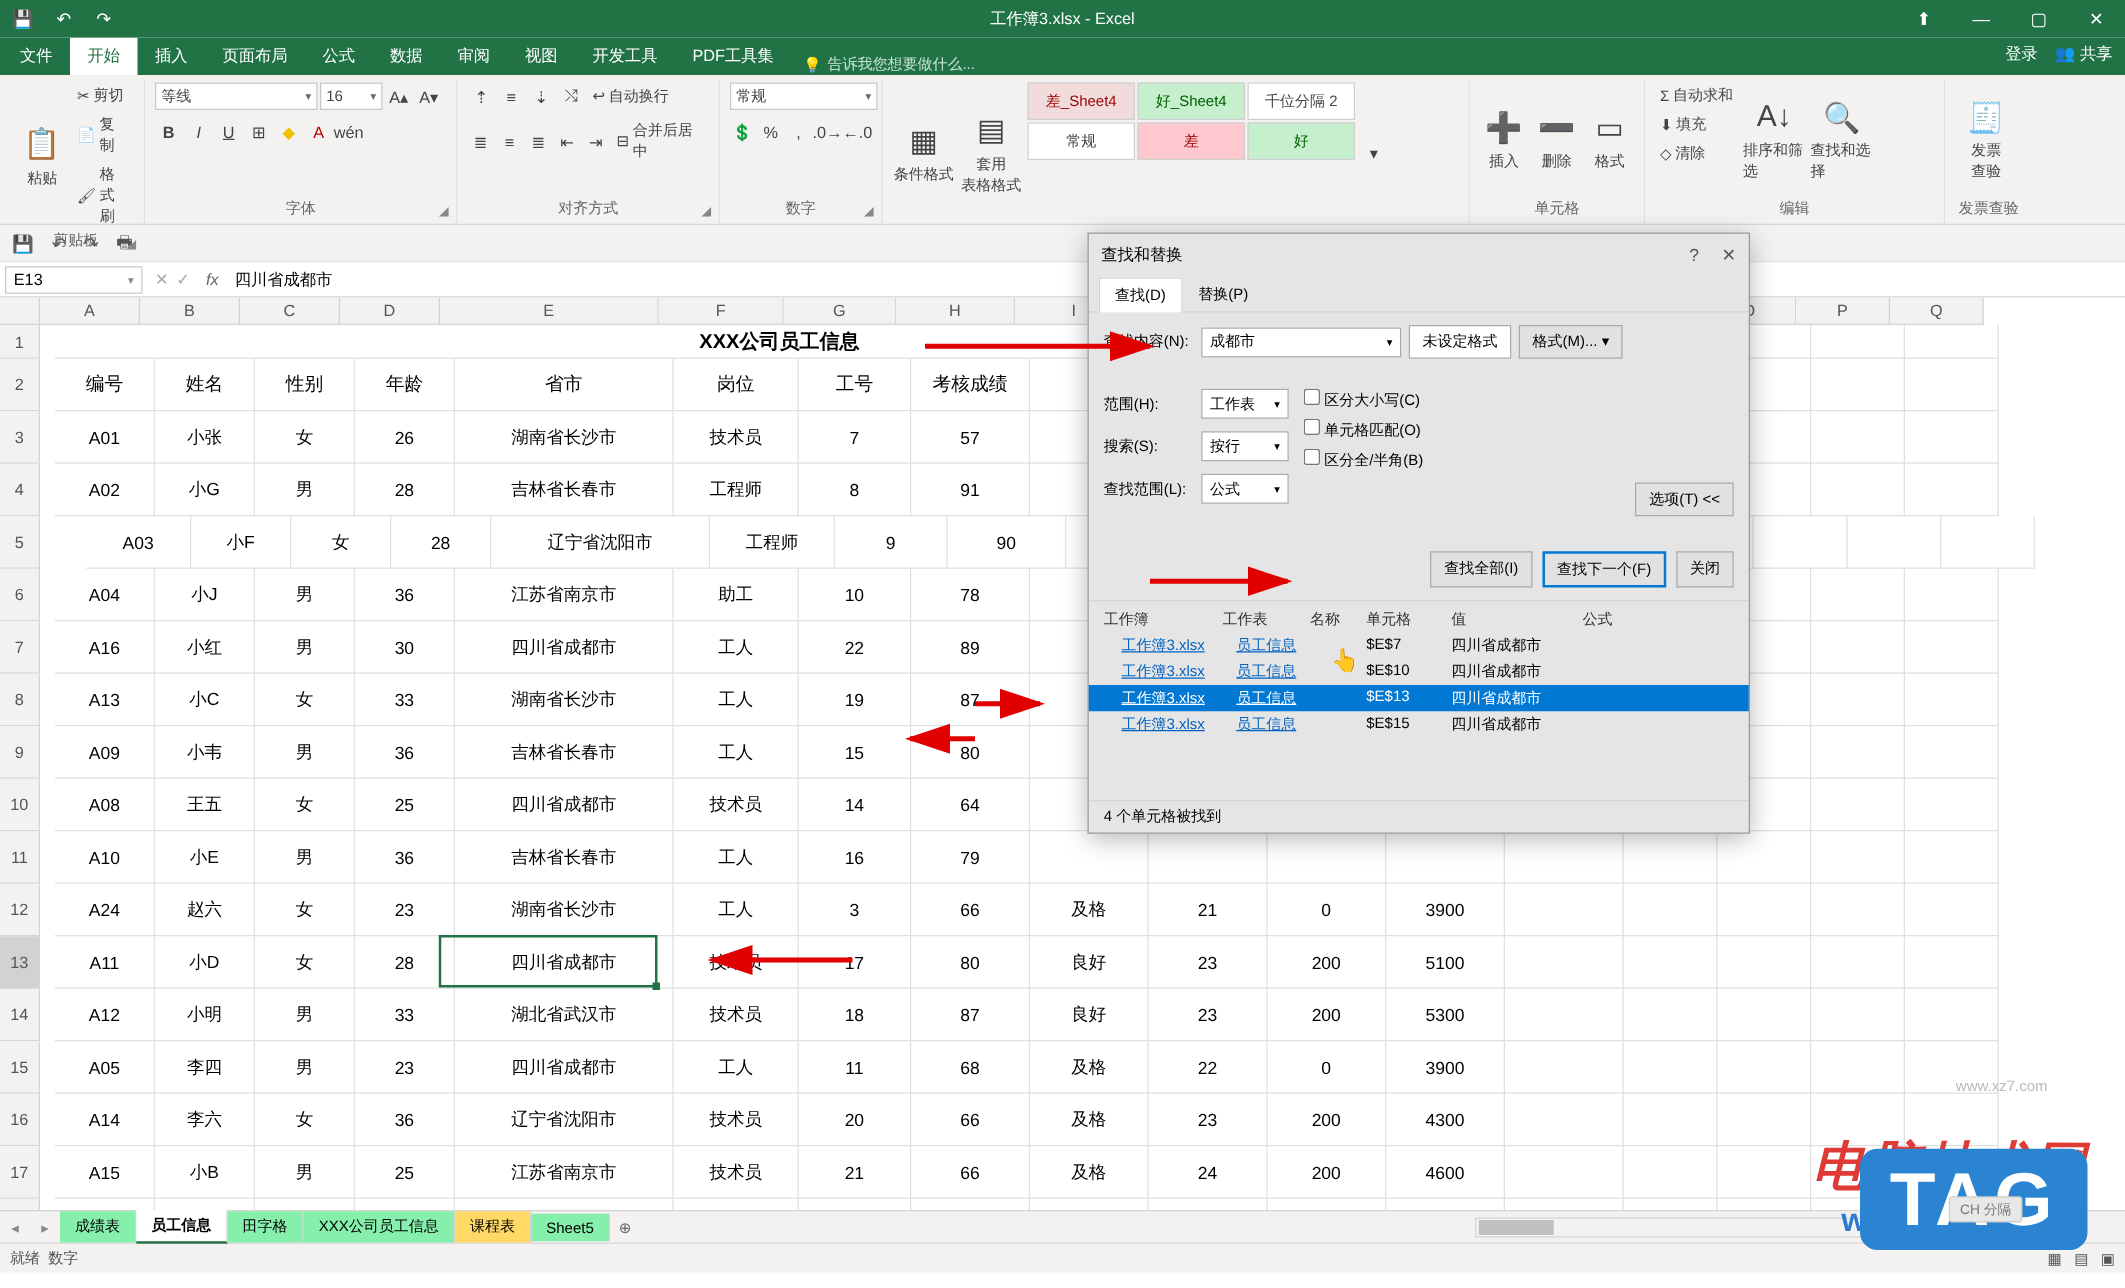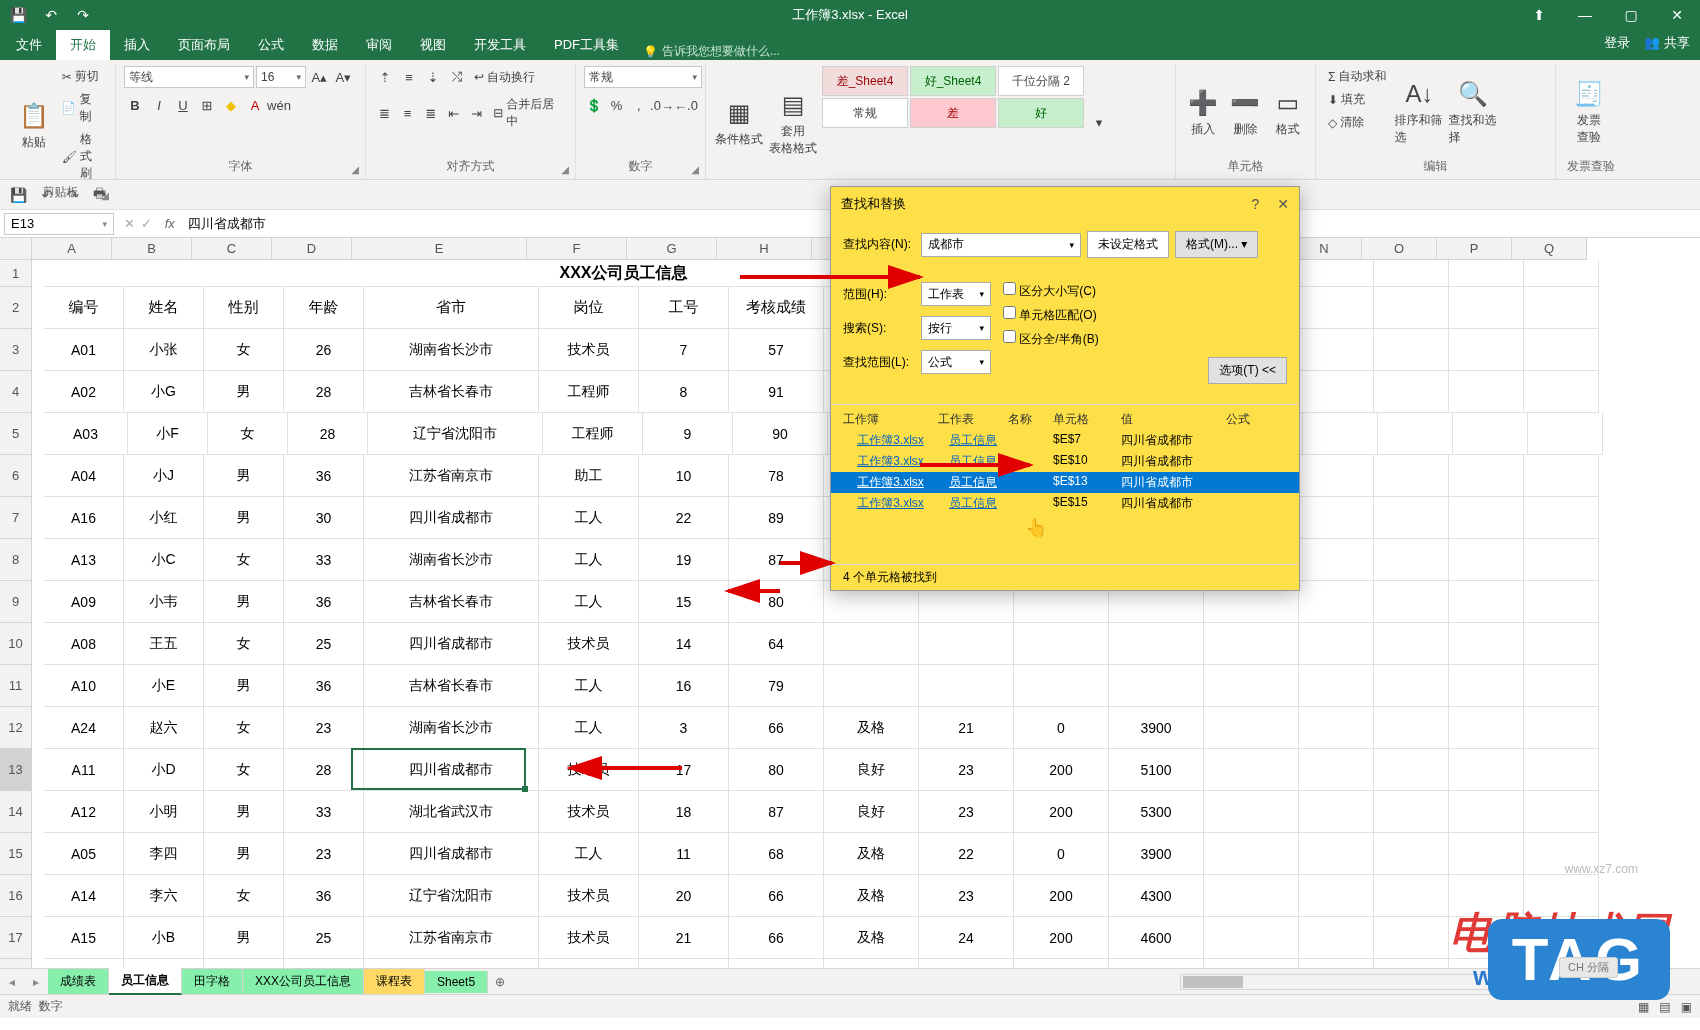--- a/index.html
+++ b/index.html
@@ -75,21 +75,21 @@
 .sheettabs .stab.colored { background: #ffd966; }
 .addsheet { width: 24px; text-align: center; color: #666; }
 .hscroll { flex: 1; display: flex; justify-content: flex-end; padding-right: 40px; }
 .hscroll .track { width: 480px; height: 16px; background: #f3f2f1; border: 1px solid #d4d4d4; position: relative; }
 .hscroll .thumb { position: absolute; left: 2px; top: 1px; width: 60px; height: 12px; background: #c1c1c1; }
 
 
 .statusbar { height: 24px; background: #f3f2f1; border-top: 1px solid #d4d4d4; display: flex; align-items: center; font-size: 12px; color: #555; padding: 0 8px; justify-content: space-between; }
 
 
-.dialog { position: absolute; left: 830px; top: 186px; width: 470px; background: #fde047; border: 1px solid #999; box-shadow: 0 4px 20px rgba(0,0,0,0.3); font-size: 12px; }
+.dialog { position: absolute; left: 870px; top: 186px; width: 530px; background: #e5e5e5; border: 1px solid #999; box-shadow: 0 4px 20px rgba(0,0,0,0.3); font-size: 12px; }
 .dialog .dtitle { height: 34px; display: flex; align-items: center; justify-content: space-between; padding: 0 10px; font-size: 13px; }
 .dialog .dtitle .dctrls { display: flex; gap: 18px; font-size: 14px; color: #555; }
 .dialog .dtabs { display: flex; border-bottom: 1px solid #d4d4d4; padding-left: 8px; }
 .dialog .dtab { padding: 5px 12px; border: 1px solid transparent; border-bottom: none; cursor: pointer; }
 .dialog .dtab.active { border-color: #d4d4d4; background: #fff; position: relative; top: 1px; }
 .dialog .dbody { padding: 10px 12px; }
 .dialog .drow { display: flex; align-items: center; margin-bottom: 10px; gap: 6px; }
 .dialog .dlabel { width: 72px; text-align: left; }
 .dialog .dcombo { border: 1px solid #aaa; height: 24px; display: flex; align-items: center; padding: 0 6px; background: #fff; justify-content: space-between; }
 .dialog .dbtn { border: 1px solid #aaa; background: #e1e1e1; padding: 4px 10px; cursor: pointer; }
@@ -437,21 +437,21 @@
         <div class="cell" style="width: 95px; height: 42px;"></div>
         <div class="cell" style="width: 95px; height: 42px;"></div>
         <div class="cell" style="width: 95px; height: 42px;"></div>
         <div class="cell" style="width: 95px; height: 42px;"></div>
         <div class="cell" style="width: 75px; height: 42px;"></div>
         <div class="cell" style="width: 75px; height: 42px;"></div>
         <div class="cell" style="width: 75px; height: 42px;"></div>
         <div class="cell" style="width: 75px; height: 42px;"></div>
       </div>
       <div class="crow">
-        <div class="cell" style="width: 84px; height: 42px;">A03</div>
+        <div class="cell" style="width: 84px; height: 42px; margin-left: 25px;">A03</div>
         <div class="cell" style="width: 80px; height: 42px;">小F</div>
         <div class="cell" style="width: 80px; height: 42px;">女</div>
         <div class="cell" style="width: 80px; height: 42px;">28</div>
         <div class="cell" style="width: 175px; height: 42px;">辽宁省沈阳市</div>
         <div class="cell" style="width: 100px; height: 42px;">工程师</div>
         <div class="cell" style="width: 90px; height: 42px;">9</div>
         <div class="cell" style="width: 95px; height: 42px;">90</div>
         <div class="cell" style="width: 95px; height: 42px;"></div>
         <div class="cell" style="width: 95px; height: 42px;"></div>
         <div class="cell" style="width: 95px; height: 42px;"></div>
@@ -739,20 +739,24 @@
   </div>
 </div>
 
 <div class="dialog">
   <div class="dtitle">
     <span>查找和替换</span>
     <div class="dctrls">
       <span>?</span>
       <span>✕</span>
     </div>
+  </div>
+  <div class="dtabs">
+    <div class="dtab active">查找(D)</div>
+    <div class="dtab">替换(P)</div>
   </div>
   <div class="dbody">
     <div class="drow">
       <div class="dlabel">查找内容(N):</div>
       <div class="dcombo" style="width:160px">
           <span>成都市</span>
           <span style="font-size:9px">▾</span>
         </div>
       <div class="dbtn" style="background:#fff">未设定格式</div>
       <div class="dbtn"><span>格式(M)...</span> ▾</div>
@@ -786,20 +790,25 @@
         <label><input type="checkbox" style=""> <span>区分大小写(C)</span></label>
         <label><input type="checkbox" style=""> <span>单元格匹配(O)</span></label>
         <label><input type="checkbox" style=""> <span>区分全/半角(B)</span></label>
       </div>
       <div style="flex:1"></div>
       <div style="align-self:flex-end">
           <div class="dbtn">选项(T) &lt;&lt;</div>
         </div>
     </div>
   </div>
+  <div class="dbtns">
+    <div class="dbtn">查找全部(I)</div>
+    <div class="dbtn primary">查找下一个(F)</div>
+    <div class="dbtn">关闭</div>
+  </div>
   <div class="results-head">
     <div class="rc" style="width:95px">工作簿</div>
     <div class="rc" style="width:70px">工作表</div>
     <div class="rc" style="width:45px">名称</div>
     <div class="rc" style="width:68px">单元格</div>
     <div class="rc" style="width:105px">值</div>
     <div class="rc" style="width:50px">公式</div>
   </div>
   <div id="dialog-results">
       <div class="result-row">

